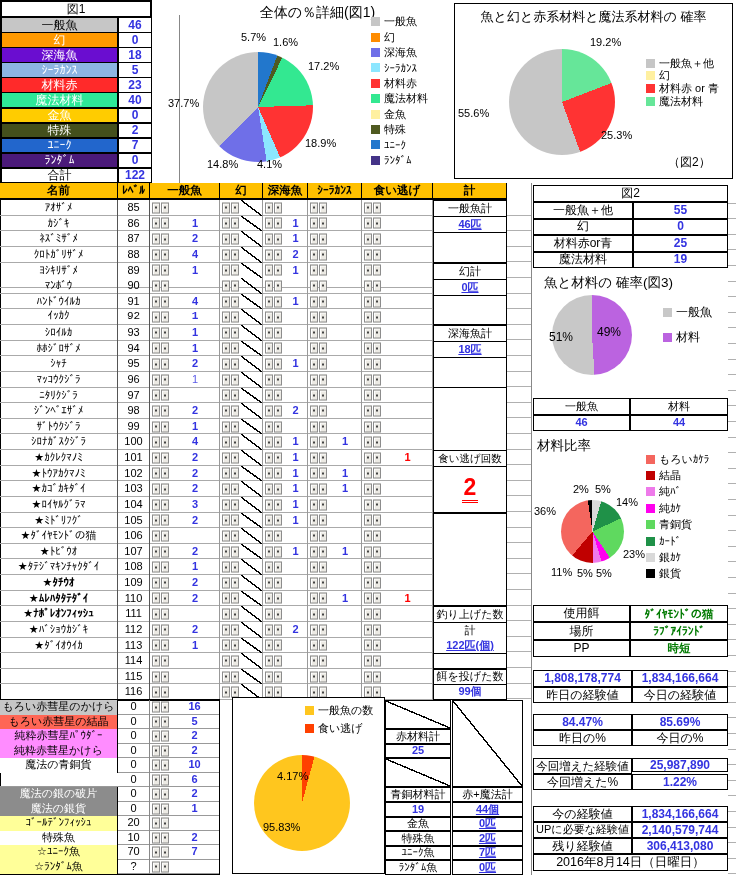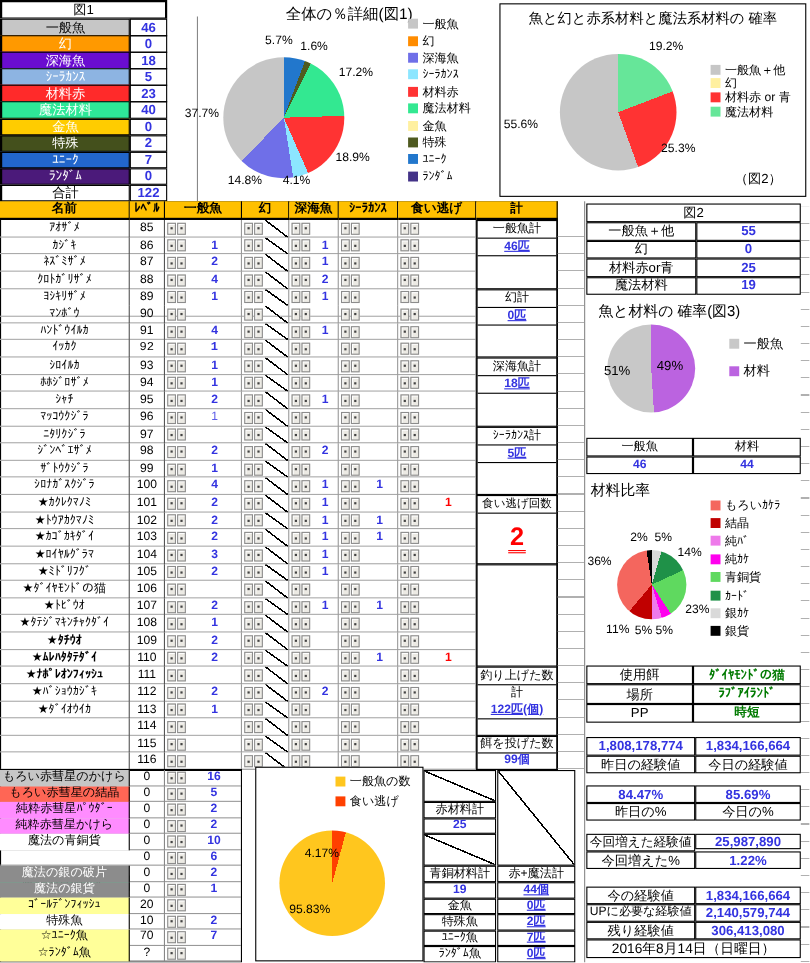--- a/index.html
+++ b/index.html
@@ -1327,24 +1327,20 @@
     <div class="c bb v u" style="position:relative;width:100%;height:16px;">46匹</div>
   </div>
   <div class="c b" style="left:433px;top:263px;width:74px;height:62px;display:block;">
     <div class="c bb" style="position:relative;width:100%;height:16px;">幻計</div>
     <div class="c bb v u" style="position:relative;width:100%;height:16px;">0匹</div>
   </div>
   <div class="c b" style="left:433px;top:325px;width:74px;height:63px;display:block;">
     <div class="c bb" style="position:relative;width:100%;height:16px;">深海魚計</div>
     <div class="c bb v u" style="position:relative;width:100%;height:16px;">18匹</div>
   </div>
-  <div class="c b" style="left:433px;top:388px;width:74px;height:62px;display:block;">
-    <div class="c bb" style="position:relative;width:100%;height:16px;">ｼｰﾗｶﾝｽ計</div>
-    <div class="c bb v u" style="position:relative;width:100%;height:16px;">5匹</div>
-  </div>
   <div class="c b" style="left:433px;top:450px;width:74px;height:63px;display:block;">
     <div class="c bb" style="position:relative;width:100%;height:16px;font-size:10.5px;">食い逃げ回数</div>
     <div class="c" style="position:relative;width:100%;height:44px;">
       <span class="r" style="font-size:23px;border-bottom:3px double #FF0000;padding:0 2px;">2</span>
     </div>
   </div>
   <div class="c b" style="left:433px;top:513px;width:74px;height:93px;"></div>
   <div class="c b" style="left:433px;top:606px;width:74px;height:63px;display:block;">
     <div class="c bb" style="position:relative;width:100%;height:16px;">釣り上げた数</div>
     <div class="c" style="position:relative;width:100%;height:15px;">計</div>

